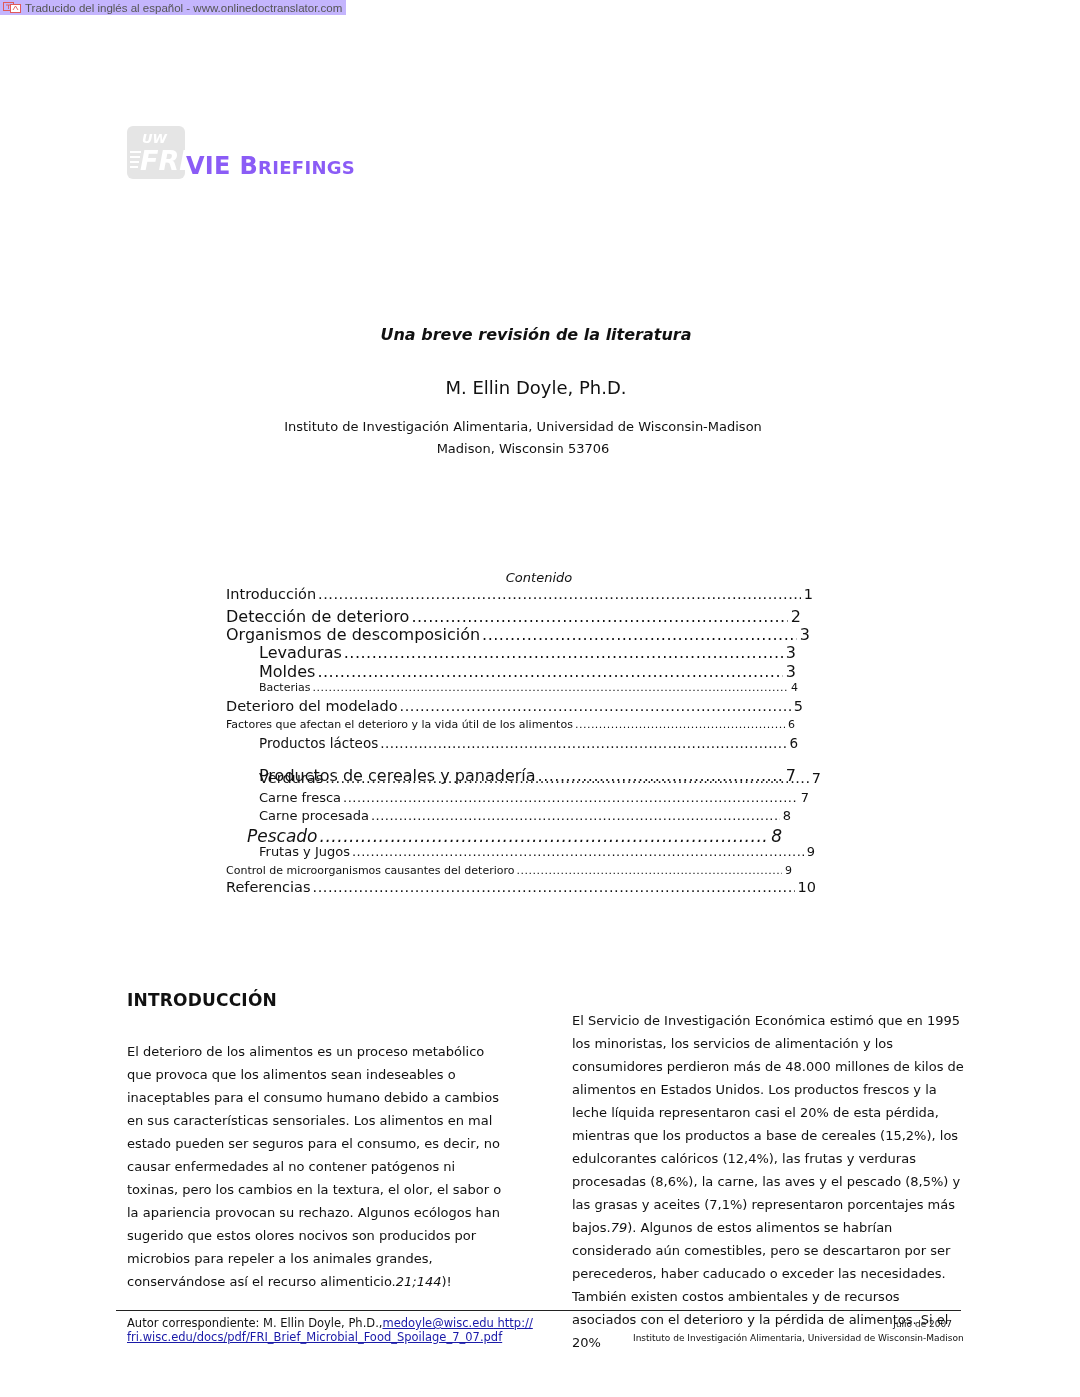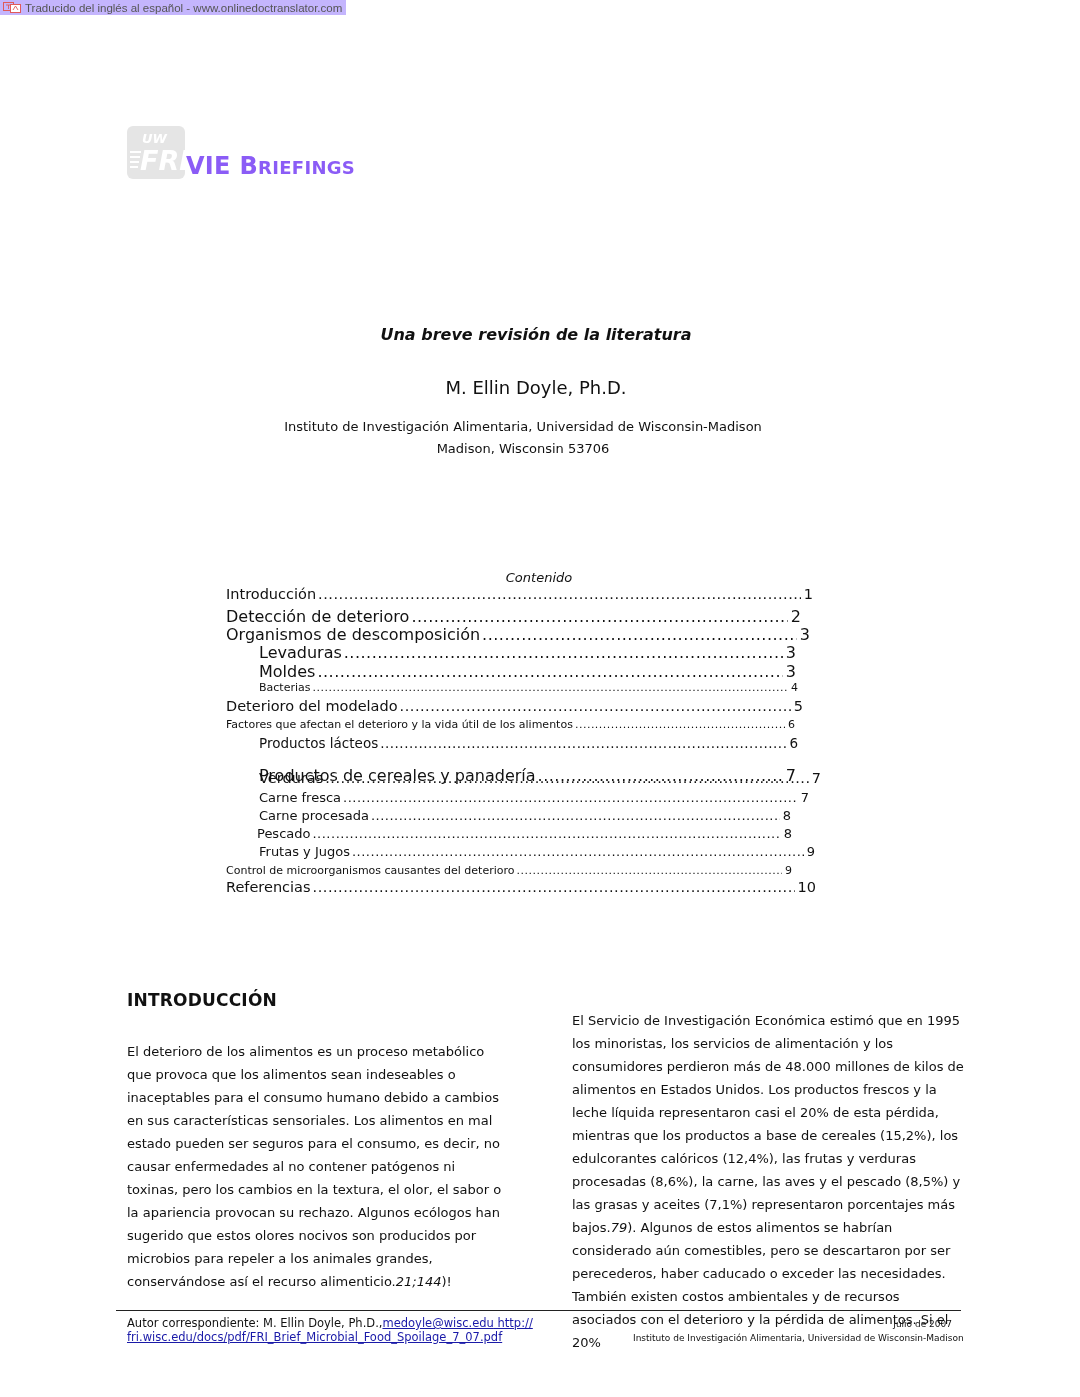--- a/index.html
+++ b/index.html
@@ -195,21 +195,21 @@
     <div class="toc-row mid" style="top:204px;left:33px;width:550px;font-size:13px;">
         <span class="lbl">Carne fresca </span>
         <span class="dots"></span>
         <span class="pg">7</span>
       </div>
     <div class="toc-row mid" style="top:222px;left:33px;width:532px;font-size:13px;">
         <span class="lbl">Carne procesada </span>
         <span class="dots"></span>
         <span class="pg">8</span>
       </div>
-    <div class="toc-row mid" style="top:240px;left:31px;width:535px;font-size:13px;">
+    <div class="toc-row mid" style="top:240px;left:21px;width:535px;font-size:17px;font-style:italic;">
         <span class="lbl">Pescado </span>
         <span class="dots"></span>
         <span class="pg">8</span>
       </div>
     <div class="toc-row mid" style="top:258px;left:33px;width:556px;font-size:13px;text-align:center;">
         <span class="lbl">Frutas y Jugos</span>
         <span class="dots"></span>
         <span class="pg">9</span>
       </div>
     <div class="toc-row small" style="top:278px;width:566px;">

